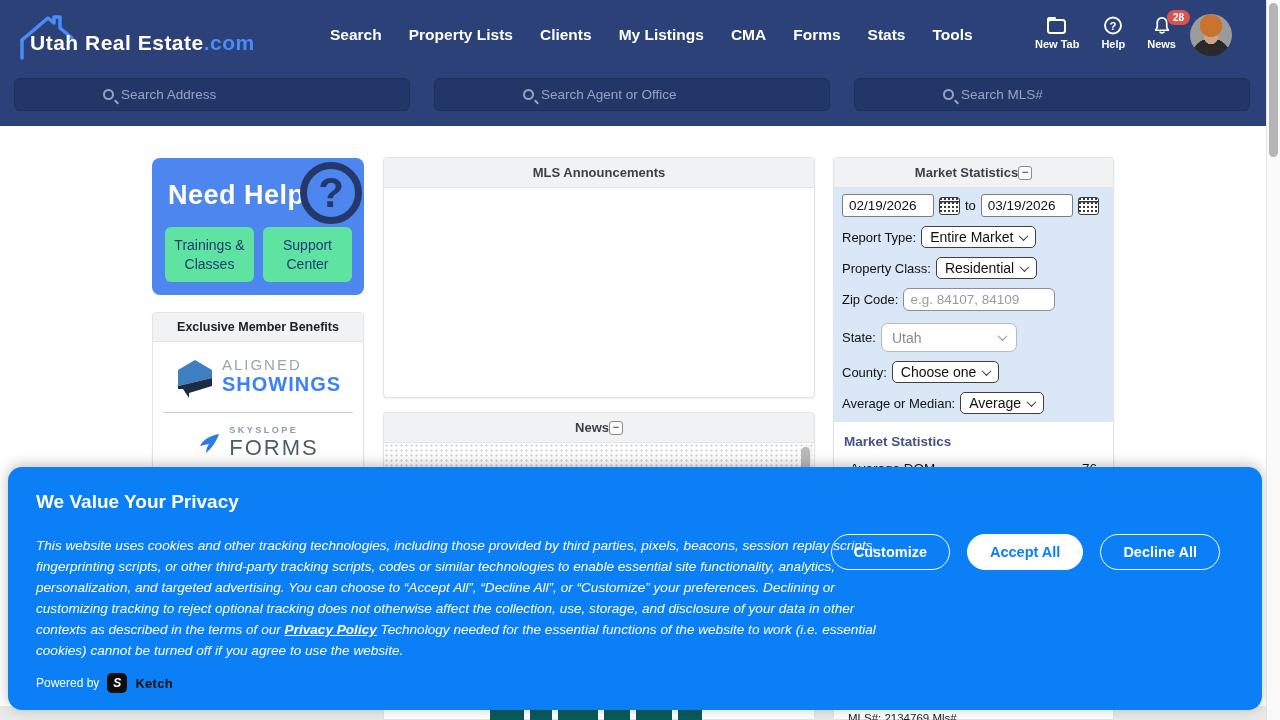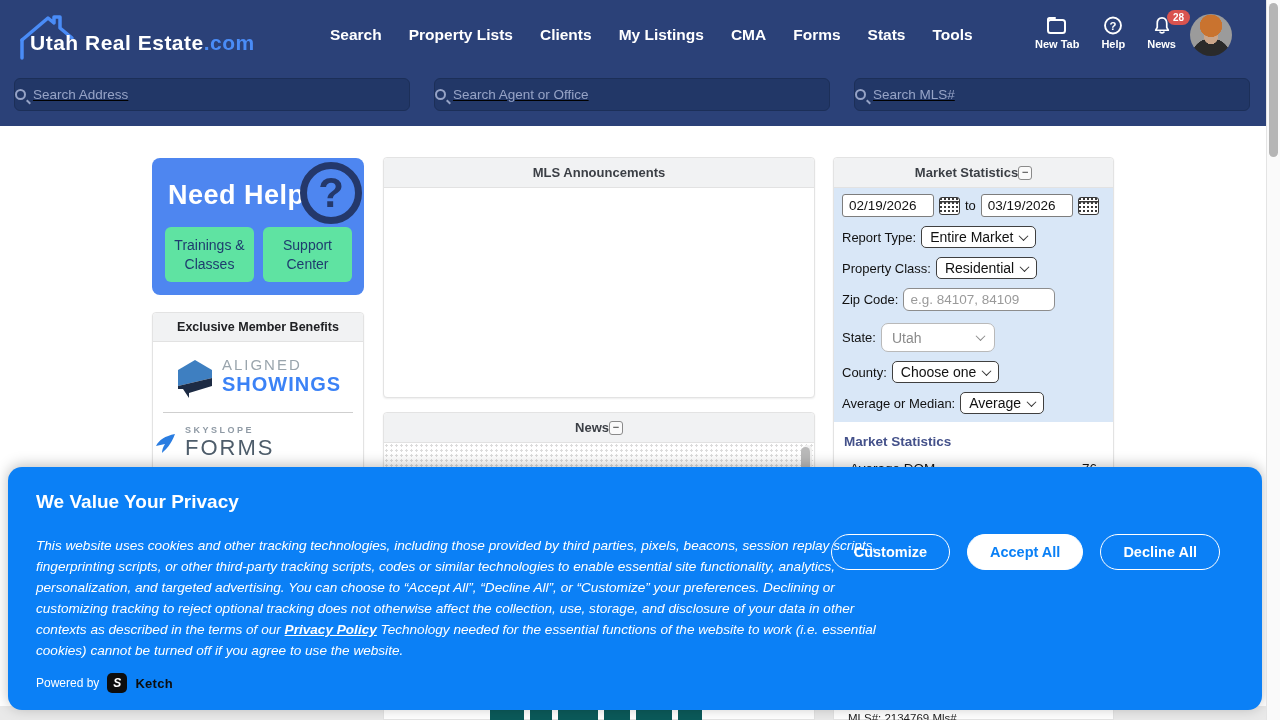--- a/index.html
+++ b/index.html
@@ -19,21 +19,21 @@
   .header-actions { position:absolute; right:90px; top:16px; display:flex; gap:22px; }
   .action { display:flex; flex-direction:column; align-items:center; gap:3px; color:#fff; cursor:pointer; position:relative; }
   .action-label { font-size:11px; font-weight:bold; color:#fff; }
   .badge { position:absolute; top:-6px; right:-14px; background:#d9534f; color:#fff; font-size:10px; font-weight:bold; padding:2px 6px; border-radius:9px; }
   .avatar { position:absolute; right:34px; top:14px; width:42px; height:42px; border-radius:50%;
             background: radial-gradient(circle at 50% 28%, #c9732f 0 30%, transparent 31%),
                         radial-gradient(circle at 50% 55%, #caa58a 0 22%, transparent 23%),
                         radial-gradient(circle at 50% 105%, #2a2a2a 0 40%, transparent 41%),
                         #9b9b9b; cursor:pointer; overflow:hidden; }
 
-  .searchbar { position:absolute; top:78px; height:33px; background:#223767; border:1px solid #1c2f58; border-radius:6px; display:flex; align-items:center; justify-content:flex-start;text-decoration:underline; }
+  .searchbar { position:absolute; top:78px; height:33px; background:#223767; border:1px solid #1c2f58; border-radius:6px; display:flex; align-items:center; justify-content:center; }
   .searchbar input { background:transparent; border:none; outline:none; color:#cfd8ee; font-size:13.5px; width:200px; font-family:"Liberation Sans",sans-serif; }
   .searchbar input::placeholder { color:#96a3c6; }
   .mag { width:11px; height:11px; border:2px solid #96a3c6; border-radius:50%; position:relative; margin-right:7px; flex:none; }
   .mag::after { content:""; position:absolute; width:5px; height:2px; background:#96a3c6; transform:rotate(45deg); left:9px; top:10px; }
 
   
   .card { position:absolute; background:#fff; border:1px solid #e3e3e3; border-radius:4px; box-shadow:0 1px 2px rgba(0,0,0,.07); z-index:1; }
   .panel-header { background:#f1f2f3; border-bottom:1px solid #e2e2e2; border-radius:4px 4px 0 0; padding:7px 10px; font-size:13px; font-weight:bold; color:#3b3f45; display:flex; align-items:center; justify-content:center; }
   .collapse-btn { width:14px; height:14px; border:1px solid #8a8a8a; border-radius:3px; color:#666; font-size:11px; line-height:11px; text-align:center; background:#fafafa; cursor:pointer; }
 
@@ -45,21 +45,21 @@
   .help-buttons { position:absolute; left:13px; bottom:13px; display:flex; gap:9px; }
   .help-btn { width:89px; height:55px; background:#5fe3a2; border-radius:6px; color:#1e3c6e; font-size:14px; font-weight:500; display:flex; align-items:center; justify-content:center; text-align:center; line-height:1.3; cursor:pointer; }
 
   
   .benefits { left:152px; top:312px; width:212px; height:170px; }
   .benefits .panel-header { font-size:12.5px; color:#202124; }
   .logo-block { display:flex; justify-content:center; gap:7px; padding:14px 0 12px; }
   .aligned-text .l1 { font-size:15px; color:#9aa5ad; letter-spacing:2px; font-weight:400; }
   .aligned-text .l2 { font-size:20px; color:#3b82f6; letter-spacing:1px; font-weight:800; }
   .benefit-divider { border-top:1px solid #cfcfcf; margin:0 10px; }
-  .skyslope-block { display:flex; align-items:center; gap:6px; padding-top:12px; }
+  .skyslope-block { display:flex; align-items:center; justify-content:center; gap:6px; padding-top:12px; }
   .skyslope-text .s1 { font-size:9px; color:#8f9aa5; letter-spacing:2.5px; font-weight:bold; text-align:left; }
   .skyslope-text .s2 { font-size:22px; color:#4e5d6b; letter-spacing:2px; font-weight:500; }
 
   
   .announcements { left:383px; top:157px; width:432px; height:241px; }
   .ann-body { padding:20px 20px 0; }
   .rule { position:relative; border-top:1px solid #9f9f9f; margin-top:13px; }
   .rule-accent { position:absolute; left:0; top:-4px; width:80px; height:7px; background:#2f6df6; }
   .ann-heading { margin-top:17px; font-size:21px; font-weight:800; color:#0d0d0d; letter-spacing:0.3px; }
   .dashed { border-top:1.5px dashed #9e9e9e; margin-top:15px; }
@@ -75,21 +75,21 @@
   .mstats { left:833px; top:157px; width:281px; height:543px; }
   .mstats-form { background:#d9e7f7; padding:6px 8px 8px; display:flex; flex-direction:column; gap:9px; }
   .frow { display:flex; align-items:center; gap:5px; font-size:13px; color:#111; flex-wrap:nowrap; }
   .tbox { background:#fff; border:1px solid #7d7d7d; border-radius:3px; font-size:13.5px; color:#111; padding:3px 6px; font-family:"Liberation Sans",sans-serif; }
   .date-input { width:92px; }
   .cal { width:21px; height:18px; border:1.5px solid #3a3a3a; border-radius:3px; background:
          radial-gradient(#3a3a3a 0.8px, transparent 0.9px) 3px 7px / 4px 4px repeat,
          linear-gradient(#3a3a3a 0 0) 0 3px / 100% 1.5px no-repeat, #fff; cursor:pointer; flex:none; }
   .selectbox { display:inline-flex; align-items:center; gap:7px; background:#fff; border:1.5px solid #3f3f3f; border-radius:5px; padding:2px 8px; font-size:14px; color:#111; cursor:pointer; white-space:nowrap; }
   .caret { width:7px; height:7px; border-right:1.8px solid #333; border-bottom:1.8px solid #333; transform:rotate(45deg) translate(-1px,-1px); flex:none; }
-  .state-select { width:114px; height:29px; justify-content:space-between; border:1px solid #b9b9b9; border-radius:7px; color:#8a8a8a; font-size:14px; padding:2px 10px; }
+  .state-select { width:136px; height:29px; justify-content:space-between; border:1px solid #b9b9b9; border-radius:7px; color:#8a8a8a; font-size:14px; padding:2px 10px; }
   .state-select .caret { border-color:#8a8a8a; }
   .zip-input { width:152px; border-radius:6px; border:1px solid #8d8d8d; }
   .zip-input::placeholder { color:#9a9a9a; }
   .mstats-results { padding:12px 10px 0; }
   .results-heading { font-size:13.5px; font-weight:bold; color:#44518a; }
   .stat-row { display:flex; justify-content:space-between; font-size:13.5px; color:#121212; padding:12px 6px 0 6px; }
 
   
   .bottom-strip { position:absolute; left:0; top:706px; width:1266px; height:14px; background:#e9e9e9; z-index:0; }
   .bottom-mid { position:absolute; left:383px; top:700px; width:432px; height:20px; background:#fff; border:1px solid #e3e3e3; z-index:0; display:flex; align-items:flex-start; gap:6px; padding:8px 0 0 106px; }

